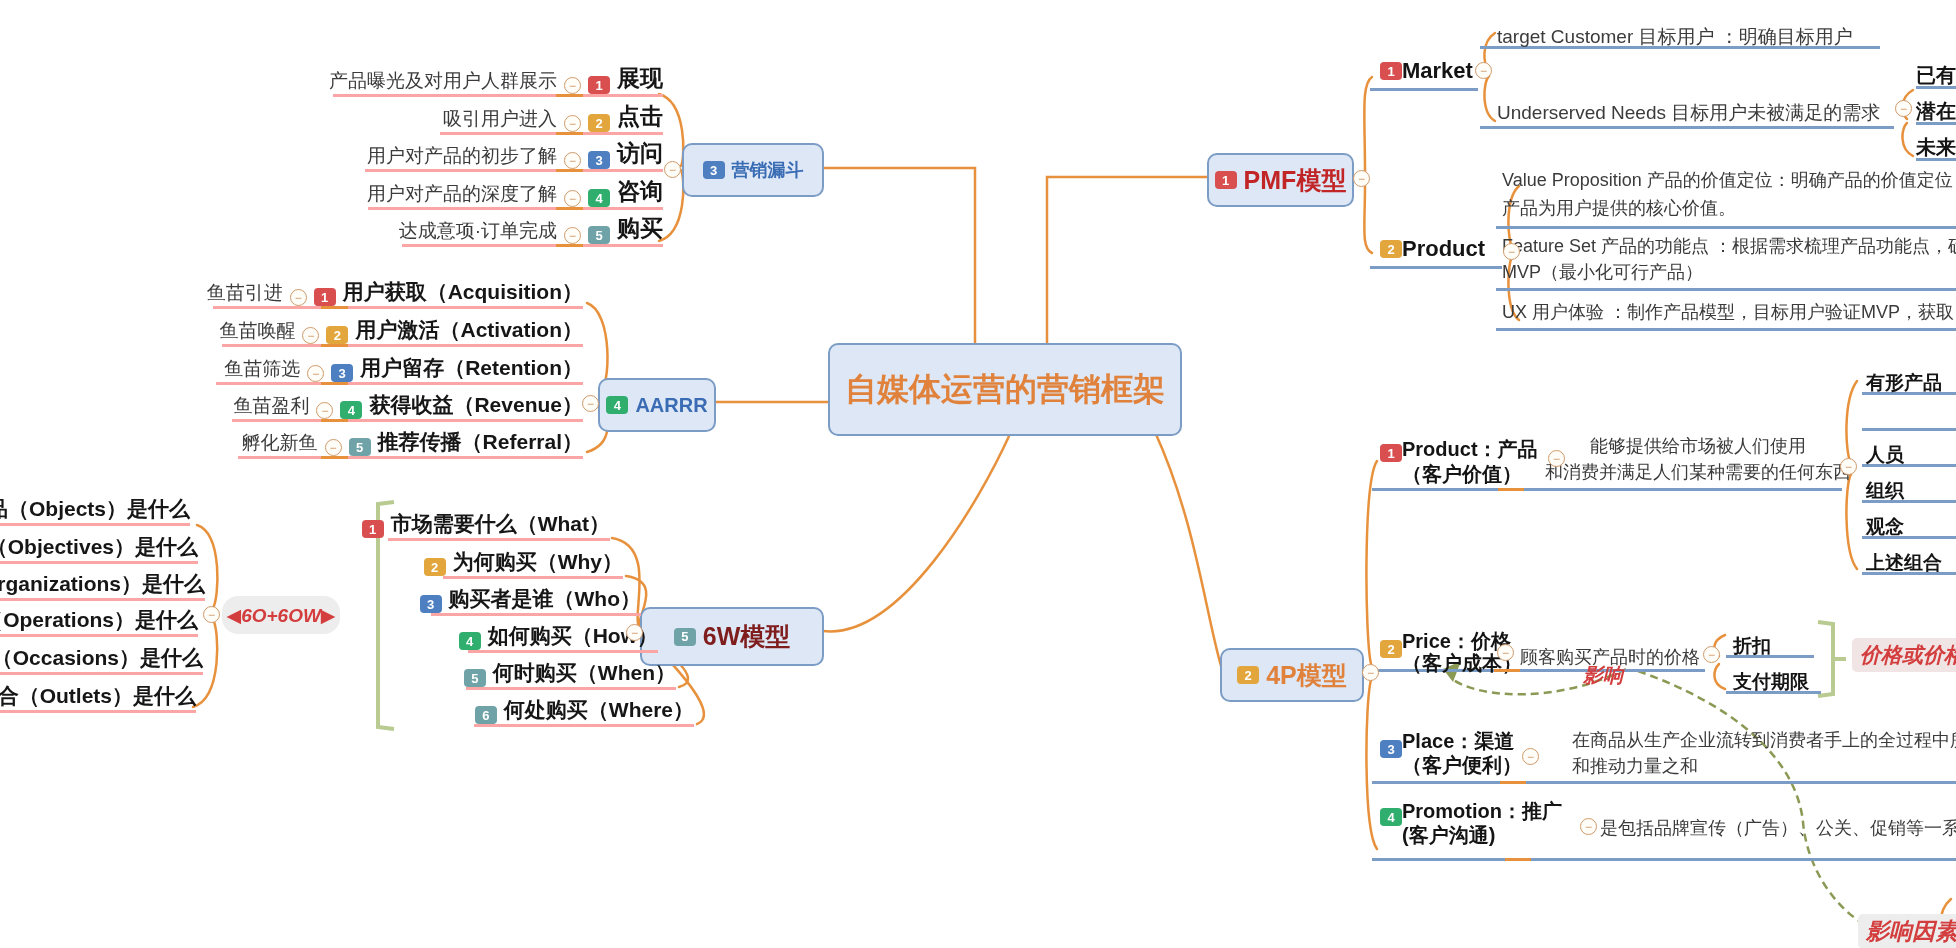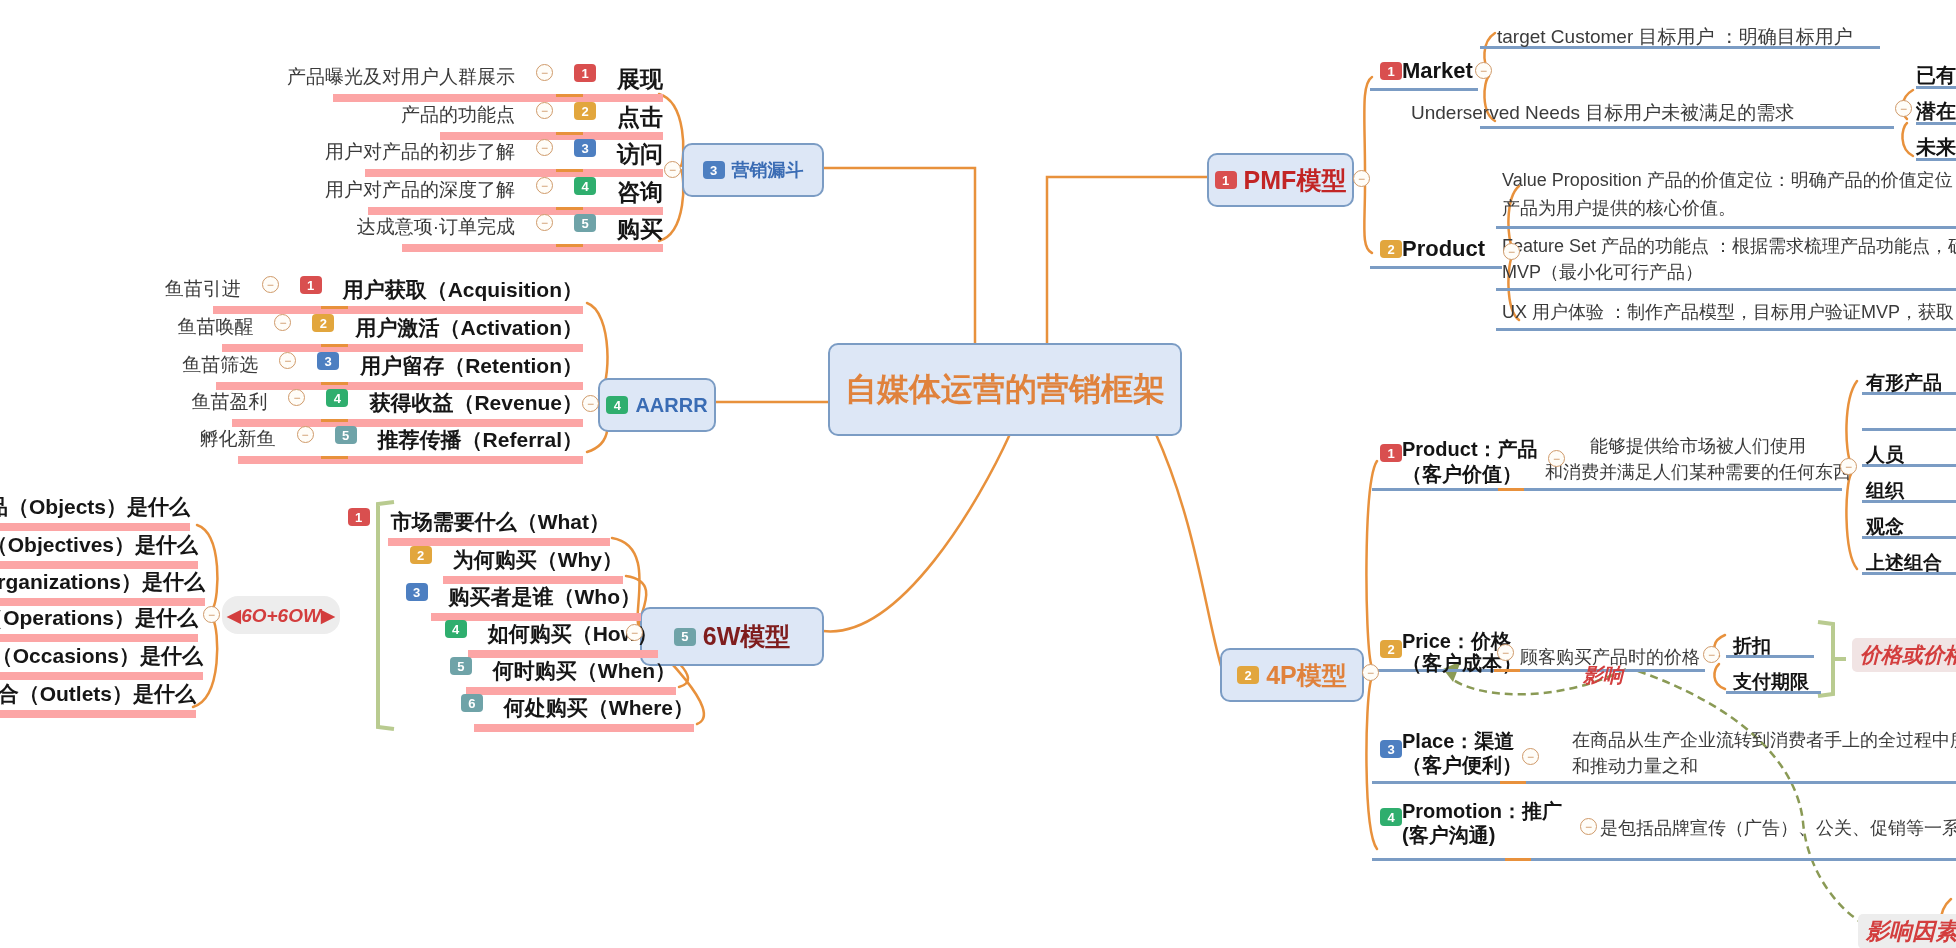--- a/index.html
+++ b/index.html
@@ -1,21 +1,21 @@
 <!DOCTYPE html>
 <html><head>
 <meta charset="utf-8">
 <style>
   html,body{margin:0;padding:0;background:#fff;overflow:hidden}
   #root{position:relative;width:1956px;height:948px;background:#fff;overflow:hidden;
         font-family:"Liberation Sans","DejaVu Sans",sans-serif;color:#1c1c1c}
   svg.wires{position:absolute;left:0;top:0;z-index:2}
   
-  .lr{position:absolute;display:flex;align-items:flex-start;justify-content:flex-end;gap:21px;
-      height:30px;border-bottom:8px solid #fca5a5;white-space:nowrap;z-index:6}
+  .lr{position:absolute;display:flex;align-items:flex-end;justify-content:flex-end;gap:7px;
+      height:30px;border-bottom:3px solid #fca5a5;white-space:nowrap;z-index:6}
   .d{font-size:19px;color:#3b3b3b}
   .lb{font-size:23px;font-weight:bold;color:#161616}
   .lb21{font-size:21px;font-weight:bold;color:#161616}
   .dash{position:absolute;right:80px;bottom:-3px;width:27px;height:3px;background:#e8913c}
   .dash-a{right:235px}
   .udash{position:absolute;width:26px;height:3px;background:#e8913c;z-index:7}
   
   .mi{display:inline-flex;align-items:center;justify-content:center;width:15px;height:15px;
       border:1.5px solid #cf9a6a;border-radius:50%;color:#cf9a6a;font-size:12px;line-height:1;
       background:#fffdf8;flex:0 0 auto;z-index:8}
@@ -87,21 +87,21 @@
   </svg>
 
   <div class="lr" style="left:333px;top:64px;width:330px">
     <span class="d">产品曝光及对用户人群展示</span>
     <span class="mi"></span>
     <span class="bdg b1">1</span>
     <span class="lb">展现</span>
     <span class="dash"></span>
   </div>
   <div class="lr" style="left:440px;top:102px;width:223px">
-    <span class="d">产品的功能点</span>
+    <span class="d">吸引用户进入</span>
     <span class="mi"></span>
     <span class="bdg b2">2</span>
     <span class="lb">点击</span>
     <span class="dash"></span>
   </div>
   <div class="lr" style="left:365px;top:139px;width:298px">
     <span class="d">用户对产品的初步了解</span>
     <span class="mi"></span>
     <span class="bdg b3">3</span>
     <span class="lb">访问</span>
@@ -231,21 +231,21 @@
   </div>
   <span class="mi abs" style="left:1353px;top:170px"></span>
 
   <span class="bdg b1 abs" style="left:1380px;top:62px;z-index:6">1</span>
   <span class="t tb22" style="left:1402px;top:58px">Market</span>
   <div class="uline" style="left:1370px;top:88px;width:108px"></div>
   <span class="mi abs" style="left:1475px;top:62px"></span>
 
   <span class="t t19" style="left:1497px;top:24px">target Customer 目标用户 ：明确目标用户</span>
   <div class="uline" style="left:1480px;top:46px;width:400px"></div>
-  <span class="t t19" style="left:1411px;top:100px">Underserved Needs 目标用户未被满足的需求</span>
+  <span class="t t19" style="left:1497px;top:100px">Underserved Needs 目标用户未被满足的需求</span>
   <div class="uline" style="left:1480px;top:126px;width:414px"></div>
   <span class="mi abs" style="left:1895px;top:100px"></span>
 
   <span class="t tb20" style="left:1916px;top:62px">已有需求</span>
   <div class="uline" style="left:1916px;top:86px;width:40px"></div>
   <span class="t tb20" style="left:1916px;top:98px">潜在需求</span>
   <div class="uline" style="left:1916px;top:122px;width:40px"></div>
   <span class="t tb20" style="left:1916px;top:134px">未来需求</span>
   <div class="uline" style="left:1916px;top:158px;width:40px"></div>
 

